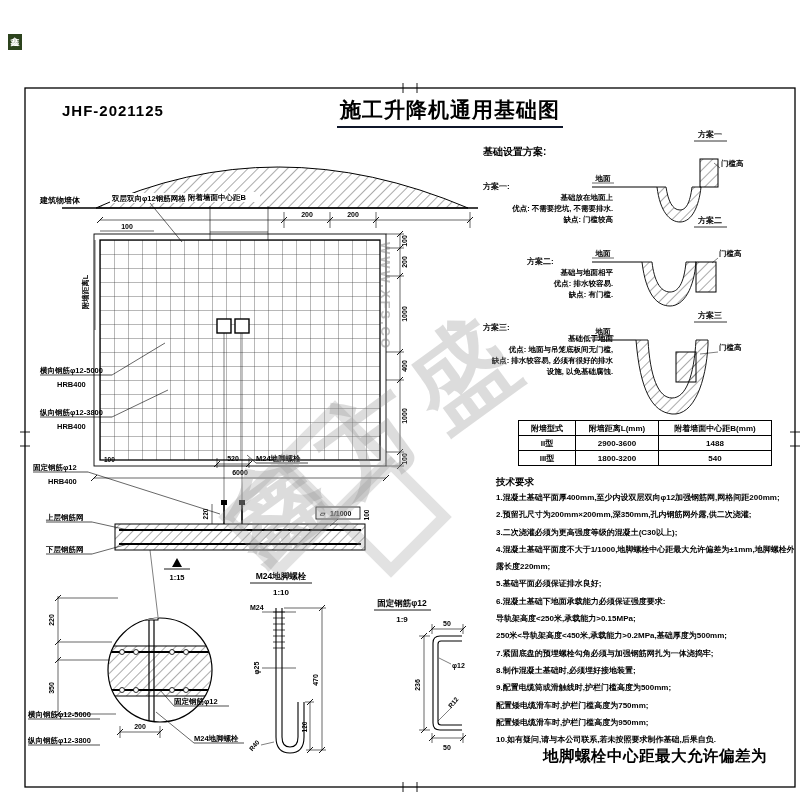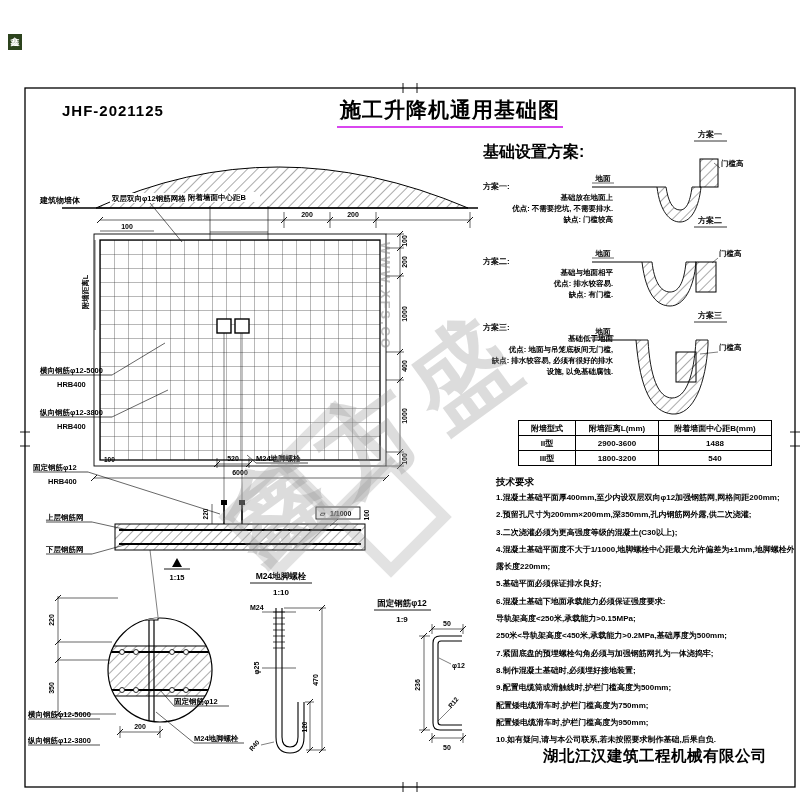--- a/index.html
+++ b/index.html
@@ -2,26 +2,26 @@
 <html><head>
 <meta charset="utf-8">
 <style>
   html,body{margin:0;padding:0;background:#fff;}
   .sheet{position:relative;width:800px;height:800px;background:#fff;overflow:hidden;
          font-family:"Liberation Sans",sans-serif;color:#000;}
   svg{position:absolute;left:0;top:0;font-family:"Liberation Sans",sans-serif;font-weight:bold;}
   svg text{fill:#000;}
   .abs{position:absolute;}
   .title{font-size:21px;font-weight:bold;letter-spacing:1px;text-align:center;
-         border-bottom:2px solid #d946ef;padding-bottom:2px;}
+         border-bottom:2px solid #0f172a;padding-bottom:2px;}
   .dwgno{font-size:15px;font-weight:bold;letter-spacing:1px;}
   .stamp{width:14px;height:16px;background:#2c431d;color:#fff;font-size:9px;font-weight:bold;
          display:flex;align-items:center;justify-content:center;}
   .schemes{font-weight:bold;line-height:11px;}
-  .schemes .hd{font-size:16px;margin-bottom:20px;}
+  .schemes .hd{font-size:10px;margin-bottom:20px;}
   .sch-t{font-size:8px;}
   .sch-l{font-size:7.5px;text-align:right;}
   .tbl{border-collapse:collapse;font-size:8px;font-weight:bold;text-align:center;}
   .tbl td,.tbl th{border:1px solid #000;padding:0 2px;height:14px;white-space:nowrap;}
   .tech{font-weight:bold;}
   .tech .hd{font-size:9.5px;margin-bottom:0;}
   .tech .ln{font-size:8px;line-height:17.3px;white-space:nowrap;overflow:hidden;width:298px;}
   .company{font-size:15.5px;font-weight:bold;letter-spacing:0.5px;white-space:nowrap;}
   .wm{pointer-events:none;}
   .wm-brand{font-size:100px;font-weight:bold;color:rgba(145,145,145,0.32);
@@ -334,21 +334,21 @@
   <div class="abs title" style="left:337px;top:96px;width:226px;">施工升降机通用基础图</div>
 
   <div class="abs schemes" style="left:483px;top:146px;width:130px;">
     <div class="hd">基础设置方案:</div>
     <div style="margin-top:24px;">
       <div class="sch-t">方案一:</div>
       <div class="sch-l">基础放在地面上</div>
       <div class="sch-l">优点: 不需要挖坑, 不需要排水.</div>
       <div class="sch-l">缺点: 门槛较高</div>
     </div>
-    <div style="margin-top:31px;">
+    <div style="margin-top:31px;margin-left:44px;">
       <div class="sch-t">方案二:</div>
       <div class="sch-l">基础与地面相平</div>
       <div class="sch-l">优点: 排水较容易.</div>
       <div class="sch-l">缺点: 有门槛.</div>
     </div>
     <div style="margin-top:22px;">
       <div class="sch-t">方案三:</div>
       <div class="sch-l">基础低于地面</div>
       <div class="sch-l">优点: 地面与吊笼底板间无门槛,</div>
       <div class="sch-l">缺点: 排水较容易, 必须有很好的排水</div>
@@ -388,21 +388,21 @@
     <div class="ln">导轨架高度&lt;250米,承载能力&gt;0.15MPa;</div>
     <div class="ln">250米&lt;导轨架高度&lt;450米,承载能力&gt;0.2MPa,基础厚度为500mm;</div>
     <div class="ln">7.紧固底盘的预埋螺栓勾角必须与加强钢筋网扎为一体浇捣牢;</div>
     <div class="ln">8.制作混凝土基础时,必须埋好接地装置;</div>
     <div class="ln">9.配置电缆筒或滑触线时,护栏门槛高度为500mm;</div>
     <div class="ln">配置矮电缆滑车时,护栏门槛高度为750mm;</div>
     <div class="ln">配置矮电缆滑车时,护栏门槛高度为950mm;</div>
     <div class="ln">10.如有疑问,请与本公司联系,若未按照要求制作基础,后果自负.</div>
   </div>
 
-  <div class="company abs" style="left:543px;top:746px;">湖北江汉建筑工程机械有限公司</div>
+  <div class="company abs" style="left:543px;top:746px;">地脚螺栓中心距最大允许偏差为</div>
 
   <div class="abs wm" style="left:0;top:0;width:800px;height:800px;">
     <div class="abs wm-diamond" style="left:292px;top:418px;"></div>
     <div class="abs wm-diamond" style="left:348px;top:474px;"></div>
     <div class="abs wm-diamond" style="left:236px;top:474px;"></div>
     <div class="abs wm-brand" style="left:205px;top:370px;">鑫方盛</div>
     <div class="abs wm-site" style="left:378px;top:242px;">WWW.XFS.CO</div>
   </div>
 
 </div>

